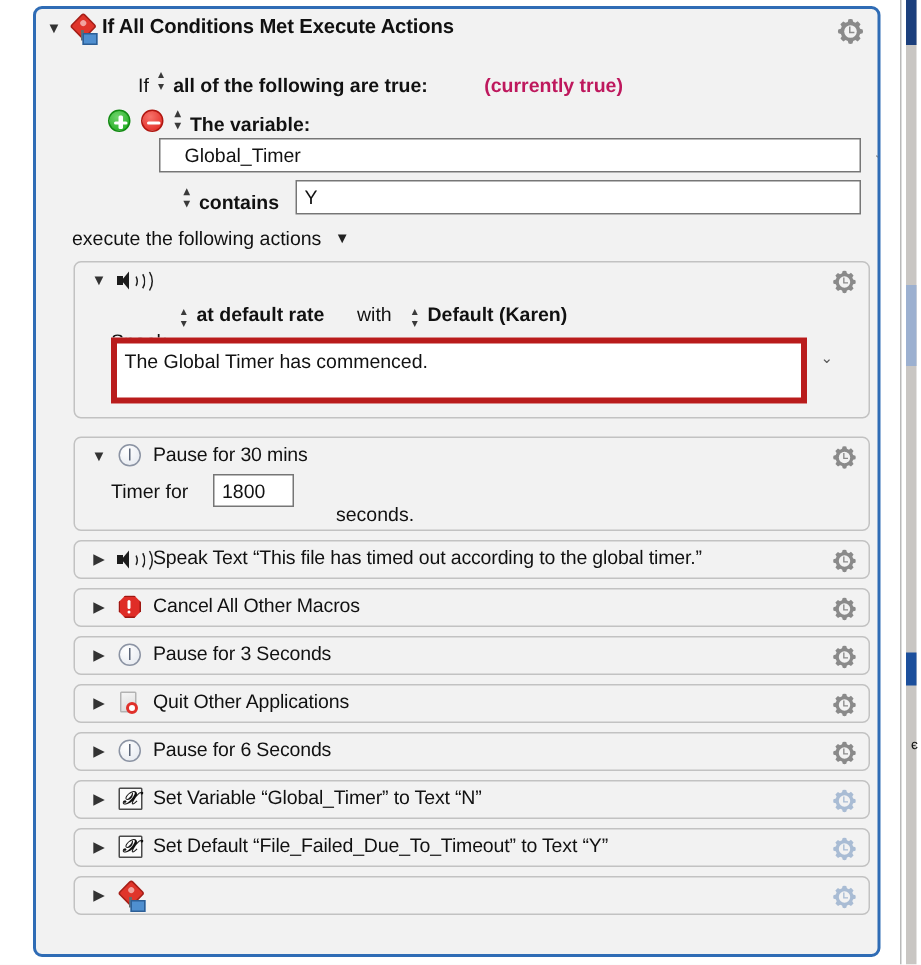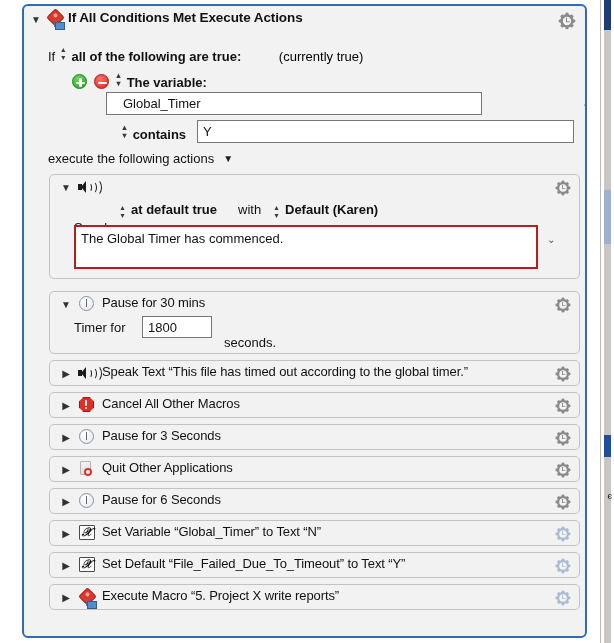--- a/index.html
+++ b/index.html
@@ -103,23 +103,23 @@
   .gear {
     position: absolute;
     width: 18px; height: 18px;
     cursor: default;
   }
   .gear svg { display:block; }
   .if-header .gear { right: 8px; top: 5px; width: 20px; height: 20px; }
 
   
   .cond-row1 { position: absolute; left: 24px; top: 40px; font-size: 13px; color:#111; white-space: nowrap;}
-  .cond-row1 .word-if { font-weight: 400; }
+  .cond-row1 .word-if { font-weight: 400; margin-left: 44px; }
   .cond-row1 .bold { font-weight: 700; }
-  .cond-row1 .currently { color:#000000; font-weight: 400; margin-left: 34px;}
+  .cond-row1 .currently { color:#be185d; font-weight: 700; margin-left: 34px;}
 
   .stepper {
     display: inline-block; width: 9px; text-align:center;
     font-size: 8px; line-height: 1.05; color:#3a3a3a;
     vertical-align: 1px; letter-spacing:0;
   }
   .stepper i { display:block; font-style: normal; }
 
   .plusminus { position: absolute; left: 48px; top: 66px; }
   .rnd-btn {
@@ -143,21 +143,21 @@
     color: #111;
     padding: 2px 5px;
     line-height: 18px;
     white-space: nowrap;
     overflow: hidden;
   }
   .combo-chev {
     position: absolute;
     font-size: 10px; color: #555; line-height: 1;
   }
-  #var-field { left: 82px; top: 86px; width: 376px; height: 23px; padding-left: 16px; }
+  #var-field { left: 82px; top: 86px; width: 468px; height: 23px; padding-left: 16px; }
   #var-chev  { left: 558px; top: 93px; }
 
   .contains-lbl { position:absolute; left: 96px; top: 118px; font-size:13px; font-weight:700; color:#111; white-space:nowrap;}
   #cond-value-field { left: 173px; top: 114px; width: 377px; height: 23px; }
 
   .exec-lbl { position:absolute; left: 24px; top: 145px; font-size:13px; color:#111; white-space:nowrap;}
   .exec-lbl .tri { display:inline-block; margin-left: 9px; font-size: 10px; color:#222; vertical-align: 1px;}
 
   
   .act {
@@ -245,21 +245,21 @@
     position:absolute; left:0; top:0; width:16px; height:15px; margin-left:1px;
     font-family:"Liberation Serif", serif; font-style:italic; font-weight:700;
     font-size:12px; line-height:15px; text-align:center; color:#111;
   }
 
   
   .sub-lbl { position:absolute; font-size:13px; color:#111; white-space:nowrap; }
   .sub-lbl.b { font-weight:700; }
 
   .ta {
-    position:absolute; background:#fff; border:2px solid #b91c1c;
+    position:absolute; background:#fff; border:4px solid #b91c1c;
     box-sizing:border-box; font-size:13px; color:#111;
     padding:3px 5px; line-height:17px; white-space:nowrap; overflow:hidden;
   }
 
   .otherwise {
     position:absolute; left:24px; top:614px; font-size:13px; color:#111; white-space:nowrap;
   }
   .otherwise .tri { display:inline-block; margin-left:9px; font-size:10px; color:#222; vertical-align:1px;}
 </style>
 </head>
@@ -336,21 +336,21 @@
             <circle cx="10" cy="10" r="4.2" fill="#f2f2f2"></circle>
             <path fill="#8a8a8a" d="M10 6.6v3.6h2.6v1H9V6.6z"></path>
           </svg>
       </div>
 
       <div class="sub-lbl" style="left:24px; top:45px;">Speak</div>
       <span class="stepper" style="position:absolute; left:68px; top:29px;">
           <i>▴</i>
           <i>▾</i>
         </span>
-      <div class="sub-lbl b" style="left:81px; top:27px;">at default true</div>
+      <div class="sub-lbl b" style="left:81px; top:27px;">at default rate</div>
       <div class="sub-lbl" style="left:188px; top:27px;">with</div>
       <span class="stepper" style="position:absolute; left:222px; top:29px;">
           <i>▴</i>
           <i>▾</i>
         </span>
       <div class="sub-lbl b" style="left:235px; top:27px;">Default (Karen)</div>
 
       <div class="ta" style="left:24px; top:50px; width:464px; height:44px;" title="Text to speak">The Global Timer has commenced.</div>
       <div class="combo-chev" style="left:497px; top:60px;">⌄</div>
     </div>
@@ -362,21 +362,21 @@
       </div>
       <div class="act-title">Pause for 30 mins</div>
       <div class="gear">
         <svg width="18" height="18" viewBox="0 0 20 20">
             <path fill="#8a8a8a" d="M10 1.6l1.3.25.5 1.7 1.5.62 1.5-.93 1.9 1.9-.93 1.5.62 1.5 1.7.5.25 1.3-.25 1.3-1.7.5-.62 1.5.93 1.5-1.9 1.9-1.5-.93-1.5.62-.5 1.7-1.3.25-1.3-.25-.5-1.7-1.5-.62-1.5.93-1.9-1.9.93-1.5-.62-1.5-1.7-.5L1.6 10l.25-1.3 1.7-.5.62-1.5-.93-1.5 1.9-1.9 1.5.93 1.5-.62.5-1.7z"></path>
             <circle cx="10" cy="10" r="4.2" fill="#f2f2f2"></circle>
             <path fill="#8a8a8a" d="M10 6.6v3.6h2.6v1H9V6.6z"></path>
           </svg>
       </div>
       <div class="sub-lbl" style="left:24px; top:28px;">Timer for</div>
-      <div class="tf" style="left:92px; top:24px; width:70px; height:22px;">1800</div>
+      <div class="tf" style="left:92px; top:24px; width:54px; height:22px;">1800</div>
       <div class="sub-lbl" style="left:174px; top:28px;margin-top:15px;">seconds.</div>
     </div>
 
     <div class="act" style="top:354px; height:26px;">
       <div class="disclosure">▶</div>
       <div class="act-icon">
         <span class="spk"><span class="body"></span><span class="cone"></span><span class="w w1"></span><span class="w w2"></span><span class="w w3"></span></span>
       </div>
       <div class="act-title">Speak Text “This file has timed out according to the global timer.”</div>
       <div class="gear">
@@ -476,21 +476,20 @@
             <path fill="#a9bcd4" d="M10 6.6v3.6h2.6v1H9V6.6z"></path>
           </svg>
       </div>
     </div>
 
     <div class="act" style="top:578px; height:26px;">
       <div class="disclosure">▶</div>
       <div class="act-icon">
         <span class="macro-icon"><span class="kite"></span><span class="stem"></span><span class="box"></span></span>
       </div>
-      <div class="act-title">Execute Macro “5. Project X write reports”</div>
       <div class="gear">
         <svg width="18" height="18" viewBox="0 0 20 20">
             <path fill="#a9bcd4" d="M10 1.6l1.3.25.5 1.7 1.5.62 1.5-.93 1.9 1.9-.93 1.5.62 1.5 1.7.5.25 1.3-.25 1.3-1.7.5-.62 1.5.93 1.5-1.9 1.9-1.5-.93-1.5.62-.5 1.7-1.3.25-1.3-.25-.5-1.7-1.5-.62-1.5.93-1.9-1.9.93-1.5-.62-1.5-1.7-.5L1.6 10l.25-1.3 1.7-.5.62-1.5-.93-1.5 1.9-1.9 1.5.93 1.5-.62.5-1.7z"></path>
             <circle cx="10" cy="10" r="4.2" fill="#f2f2f2"></circle>
             <path fill="#a9bcd4" d="M10 6.6v3.6h2.6v1H9V6.6z"></path>
           </svg>
       </div>
     </div>
 
 

